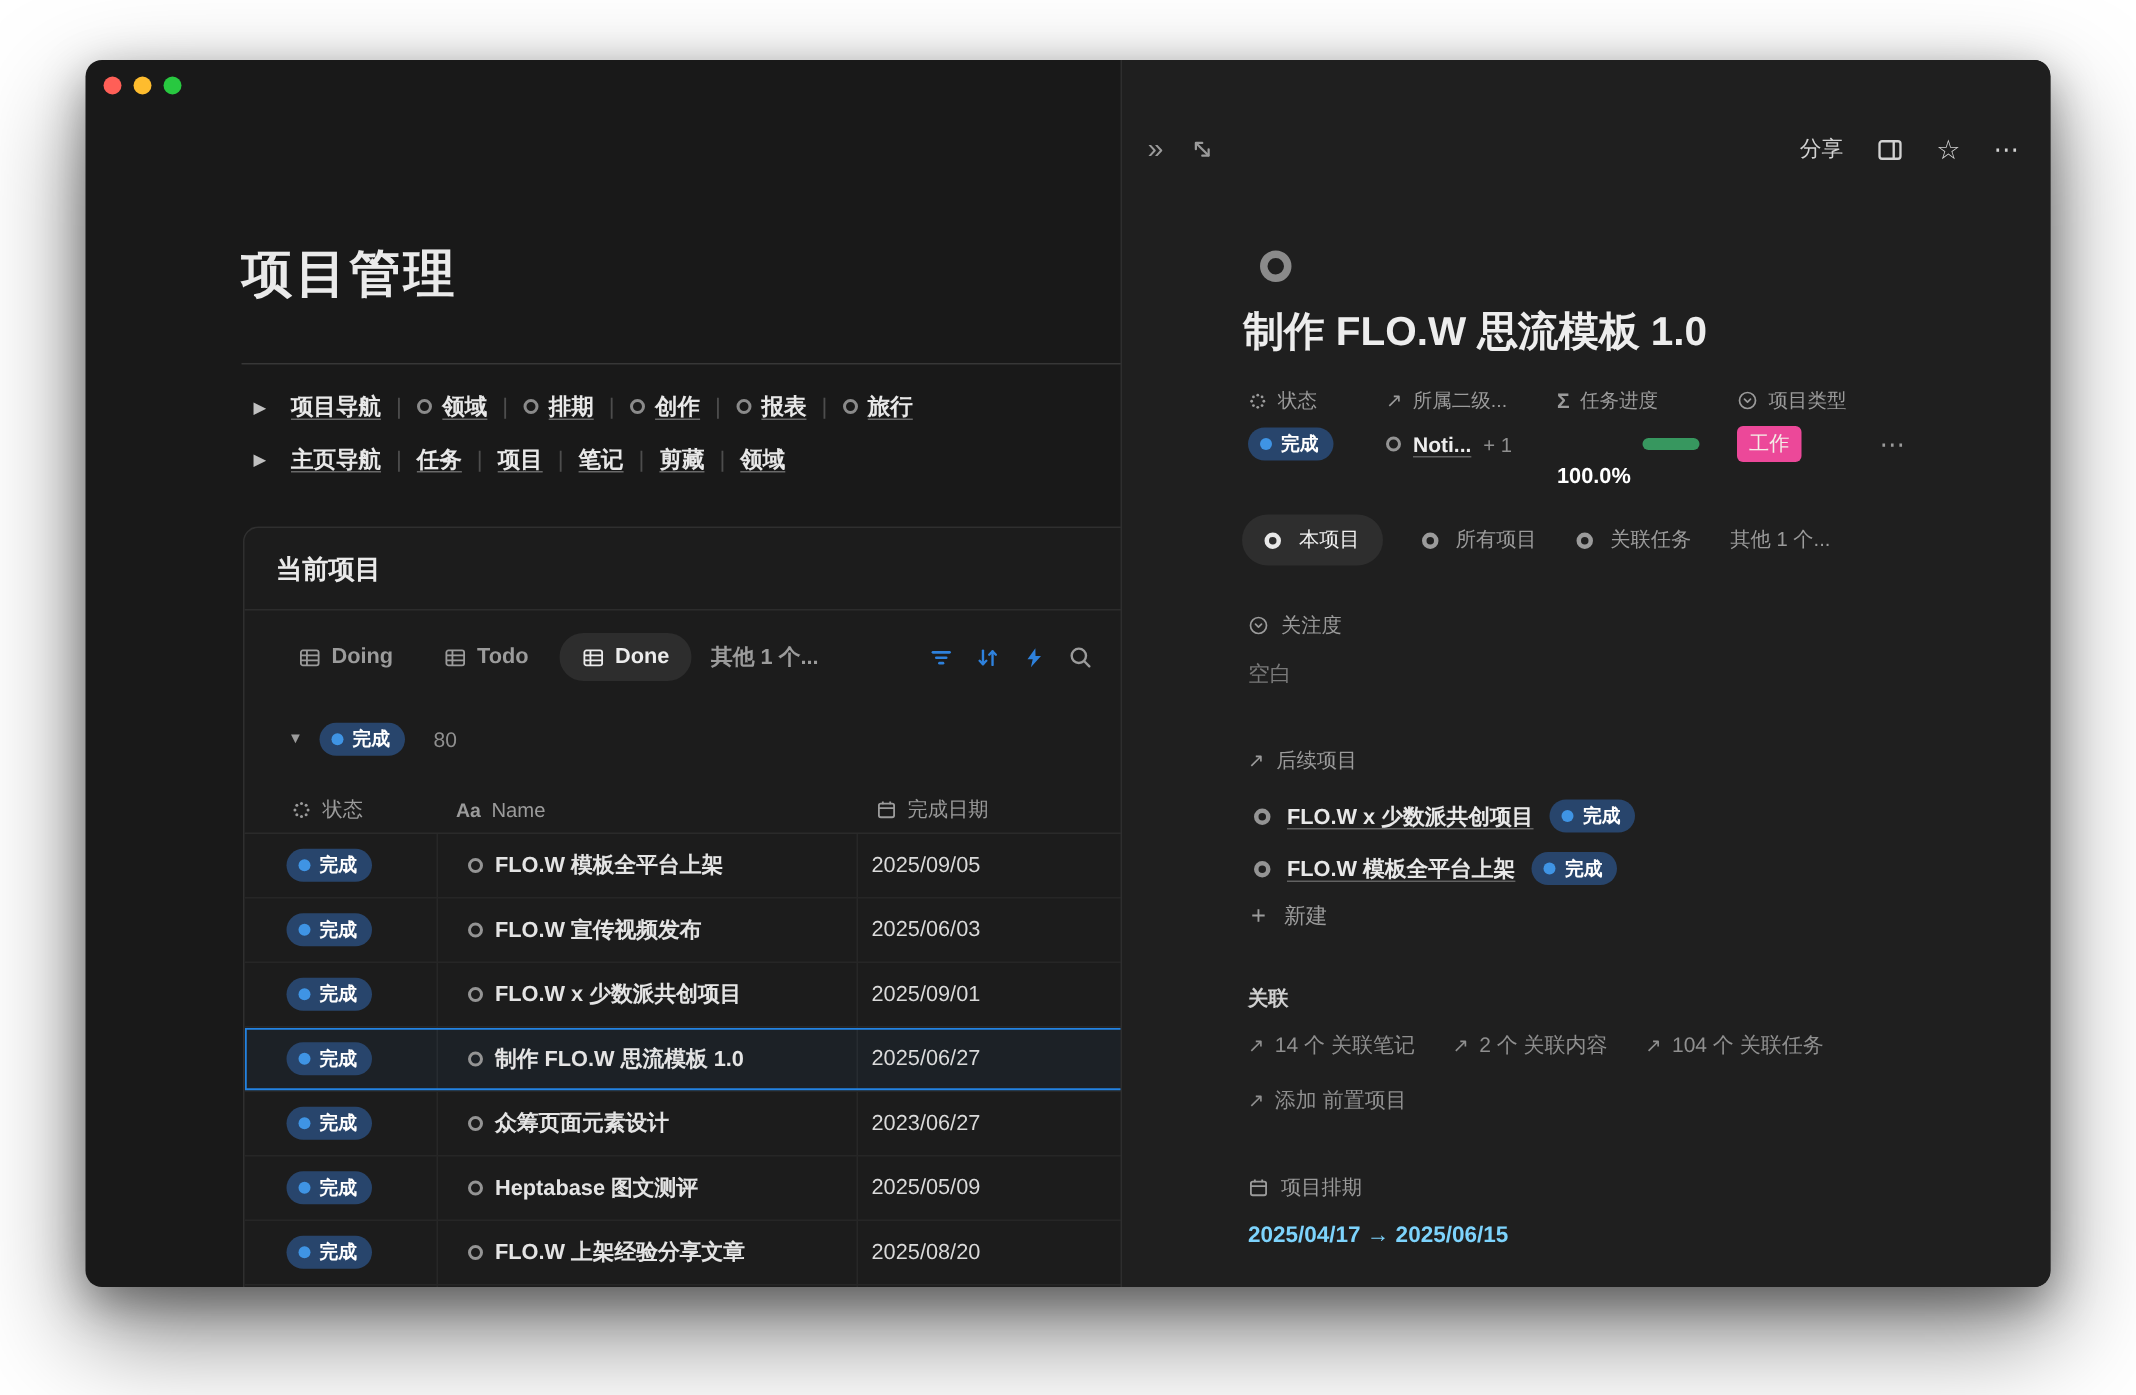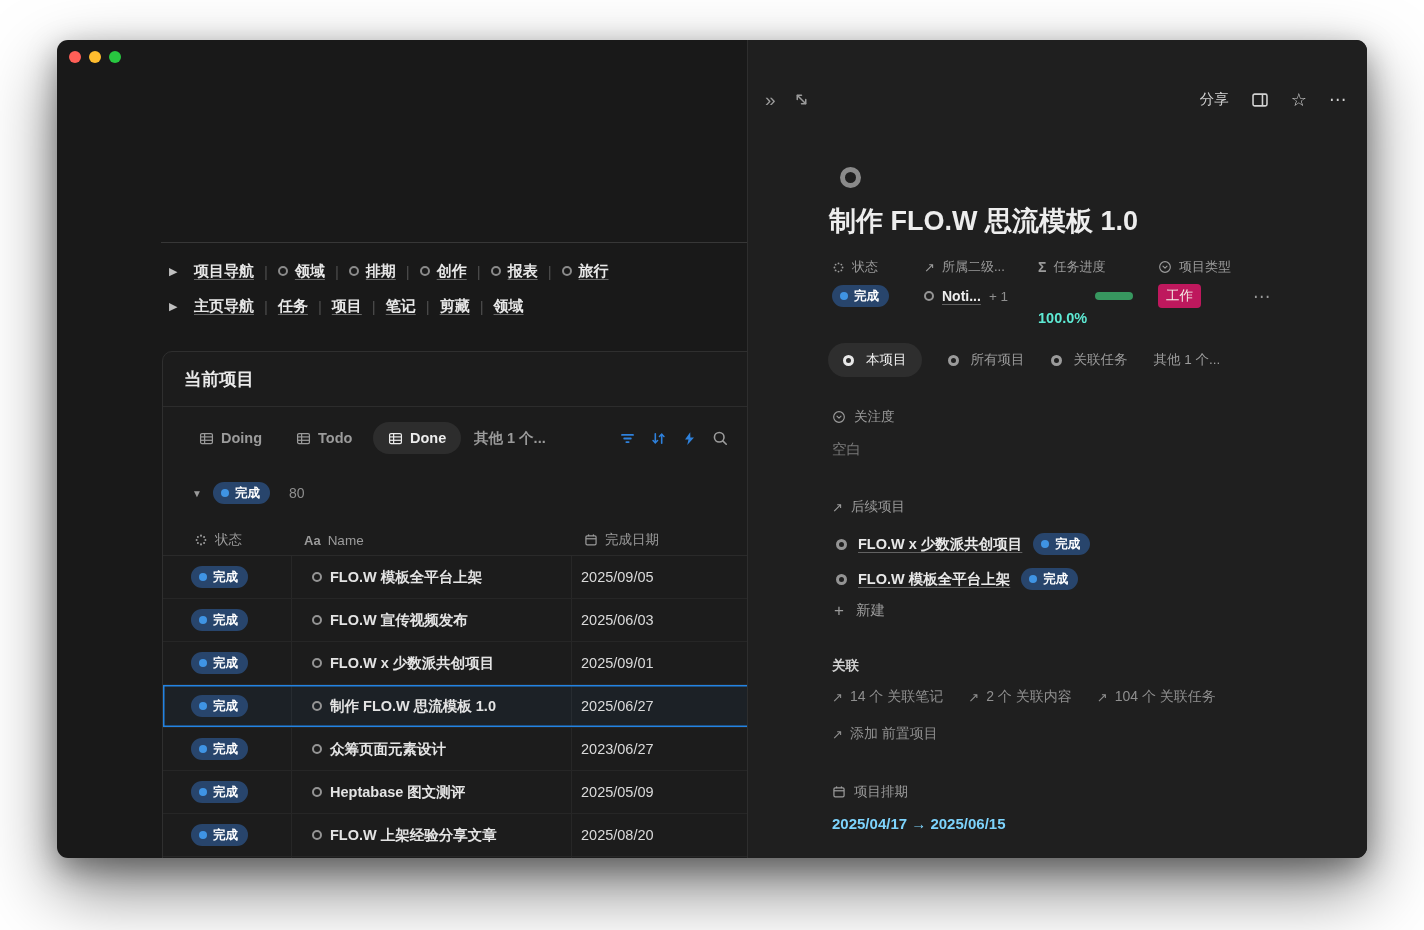--- a/index.html
+++ b/index.html
@@ -79,23 +79,23 @@
   .page-icon{position:absolute;left:92px;top:127px;width:11px;height:11px;border:5px solid #8a8a8a;
              border-radius:50%;cursor:pointer;}
   .p-title{position:absolute;left:81px;top:163px;margin:0;font-size:27px;font-weight:700;color:#ededed;white-space:nowrap;}
   .prop{position:absolute;top:218px;display:flex;gap:7px;align-items:center;color:#9b9b9b;font-size:13px;white-space:nowrap;}
   .prop-1{left:84px}.prop-2{left:176px}.prop-3{left:290px}.prop-4{left:410px}
   .propval{position:absolute;top:243px;height:26px;display:flex;align-items:center;gap:8px;white-space:nowrap;}
   .pv-1{left:84px}.pv-2{left:176px}.pv-3{left:290px}.pv-4{left:410px}.pv-more{left:505px;color:#9b9b9b;}
   .rel-link{color:#ededed;font-weight:600;font-size:14px;text-decoration:underline;
             text-decoration-color:rgba(255,255,255,.3);text-underline-offset:3px;cursor:pointer;}
   .plus-n{color:#8f8f8f;font-size:13.5px;}
-  .pct{color:#5eead4;font-weight:600;font-size:14.5px;margin-top:44px;}
+  .pct{color:#ffffff;font-weight:600;font-size:14.5px;margin-top:44px;}
   .pbar{width:38px;height:8px;border-radius:4px;background:#37975f;}
-  .tag{background:#be185d;border-radius:4px;padding:3px 8px;color:#f4ede7;font-size:13.5px;font-weight:500;}
+  .tag{background:#ec4899;border-radius:4px;padding:3px 8px;color:#f4ede7;font-size:13.5px;font-weight:500;}
   .sigma{font-size:14px;font-weight:600;}
   .arrow{font-size:13px;}
   .ptabs{position:absolute;left:80px;top:302px;height:36px;display:flex;align-items:center;gap:26px;}
   .ptab{display:flex;align-items:center;gap:12px;color:#9b9b9b;font-size:13.5px;font-weight:400;cursor:pointer;white-space:nowrap;}
   .ptab .tring{display:inline-block;width:5px;height:5px;border:3px solid #9b9b9b;border-radius:50%;}
   .ptab.active{background:#2e2e2e;border-radius:18px;padding:8px 15px;color:#f0f0f0;}
   .ptab.active .tring{border-color:#e8e8e8;}
   .sec-label{position:absolute;display:flex;gap:8px;align-items:center;color:#9b9b9b;font-size:13.5px;white-space:nowrap;}
   .sec-attention{left:84px;top:368px;}
   .sec-empty{position:absolute;left:84px;top:400px;color:#787878;font-size:14.5px;}
@@ -122,20 +122,21 @@
 <div class="stage">
   <div class="window">
 
     <div class="traffic">
       <span class="tl red"></span>
       <span class="tl yellow"></span>
       <span class="tl green"></span>
     </div>
 
     <div class="main">
+      <h1 class="page-title">项目管理</h1>
       <div class="page-divider"></div>
 
       <div class="nav-row nav1">
         <span class="toggle">▶</span>
         <span class="nav-link">
             <span>项目导航</span>
           </span>
         <span class="pipe">|</span>
         <span class="nav-link">
             <span class="ring dim"></span>

